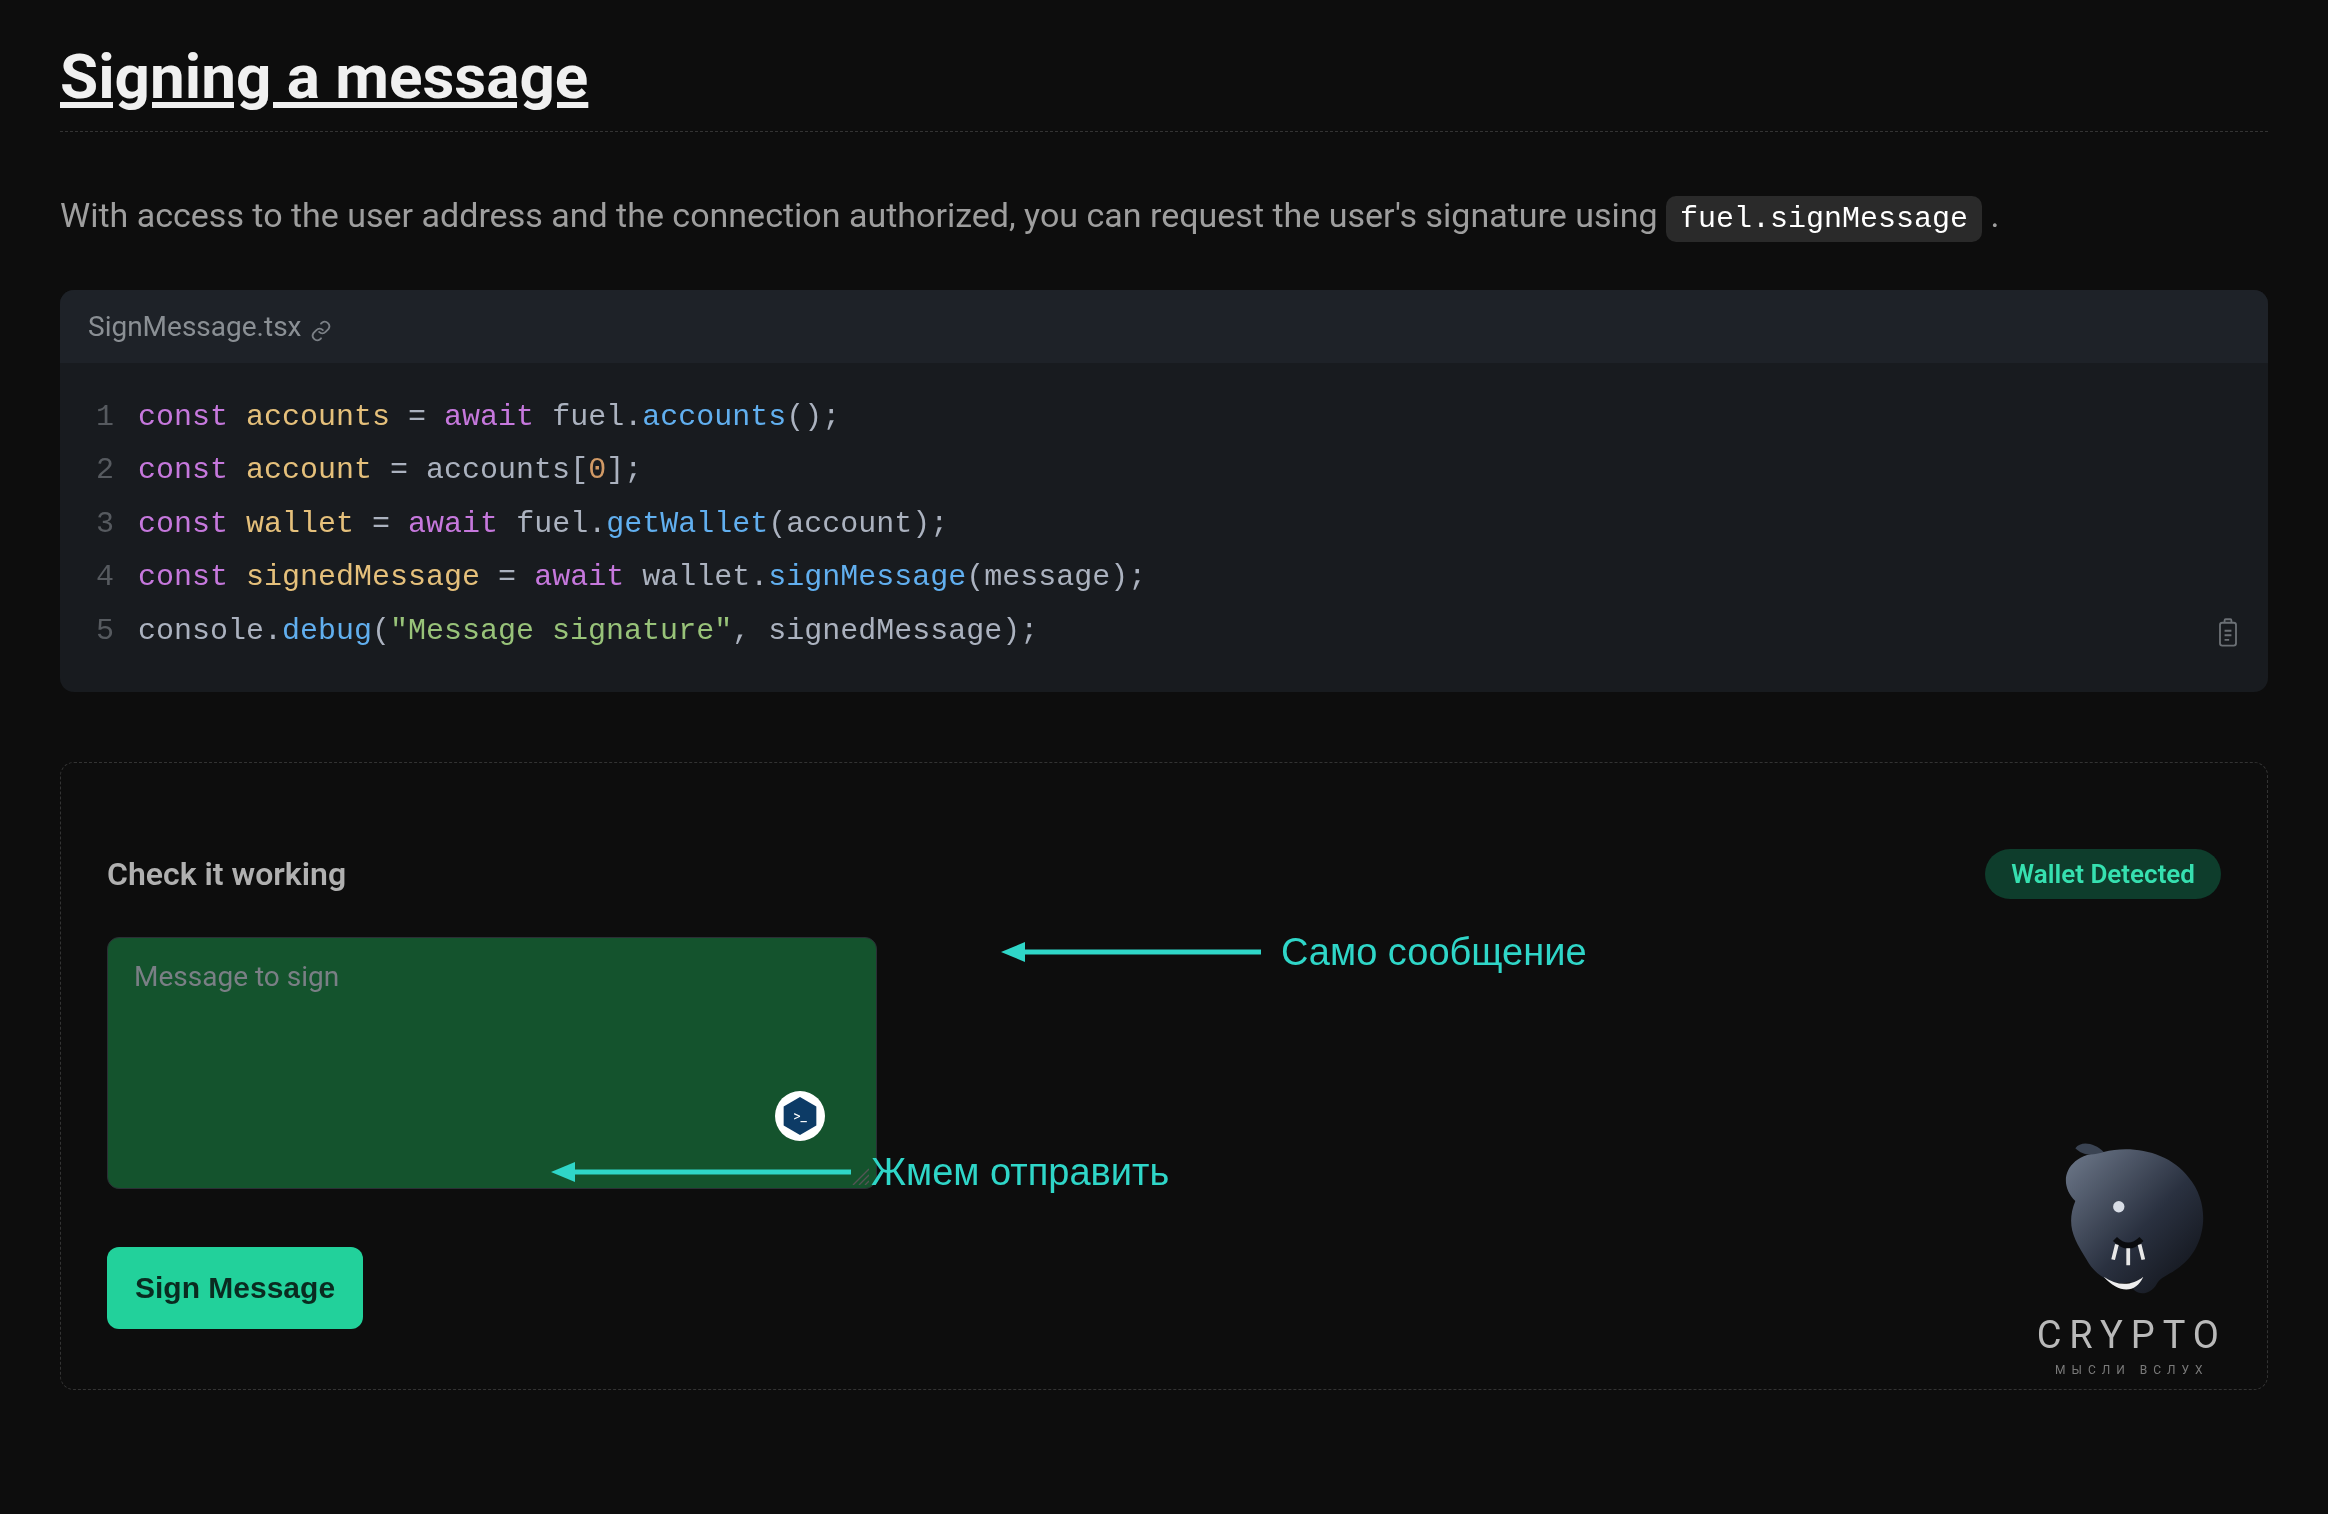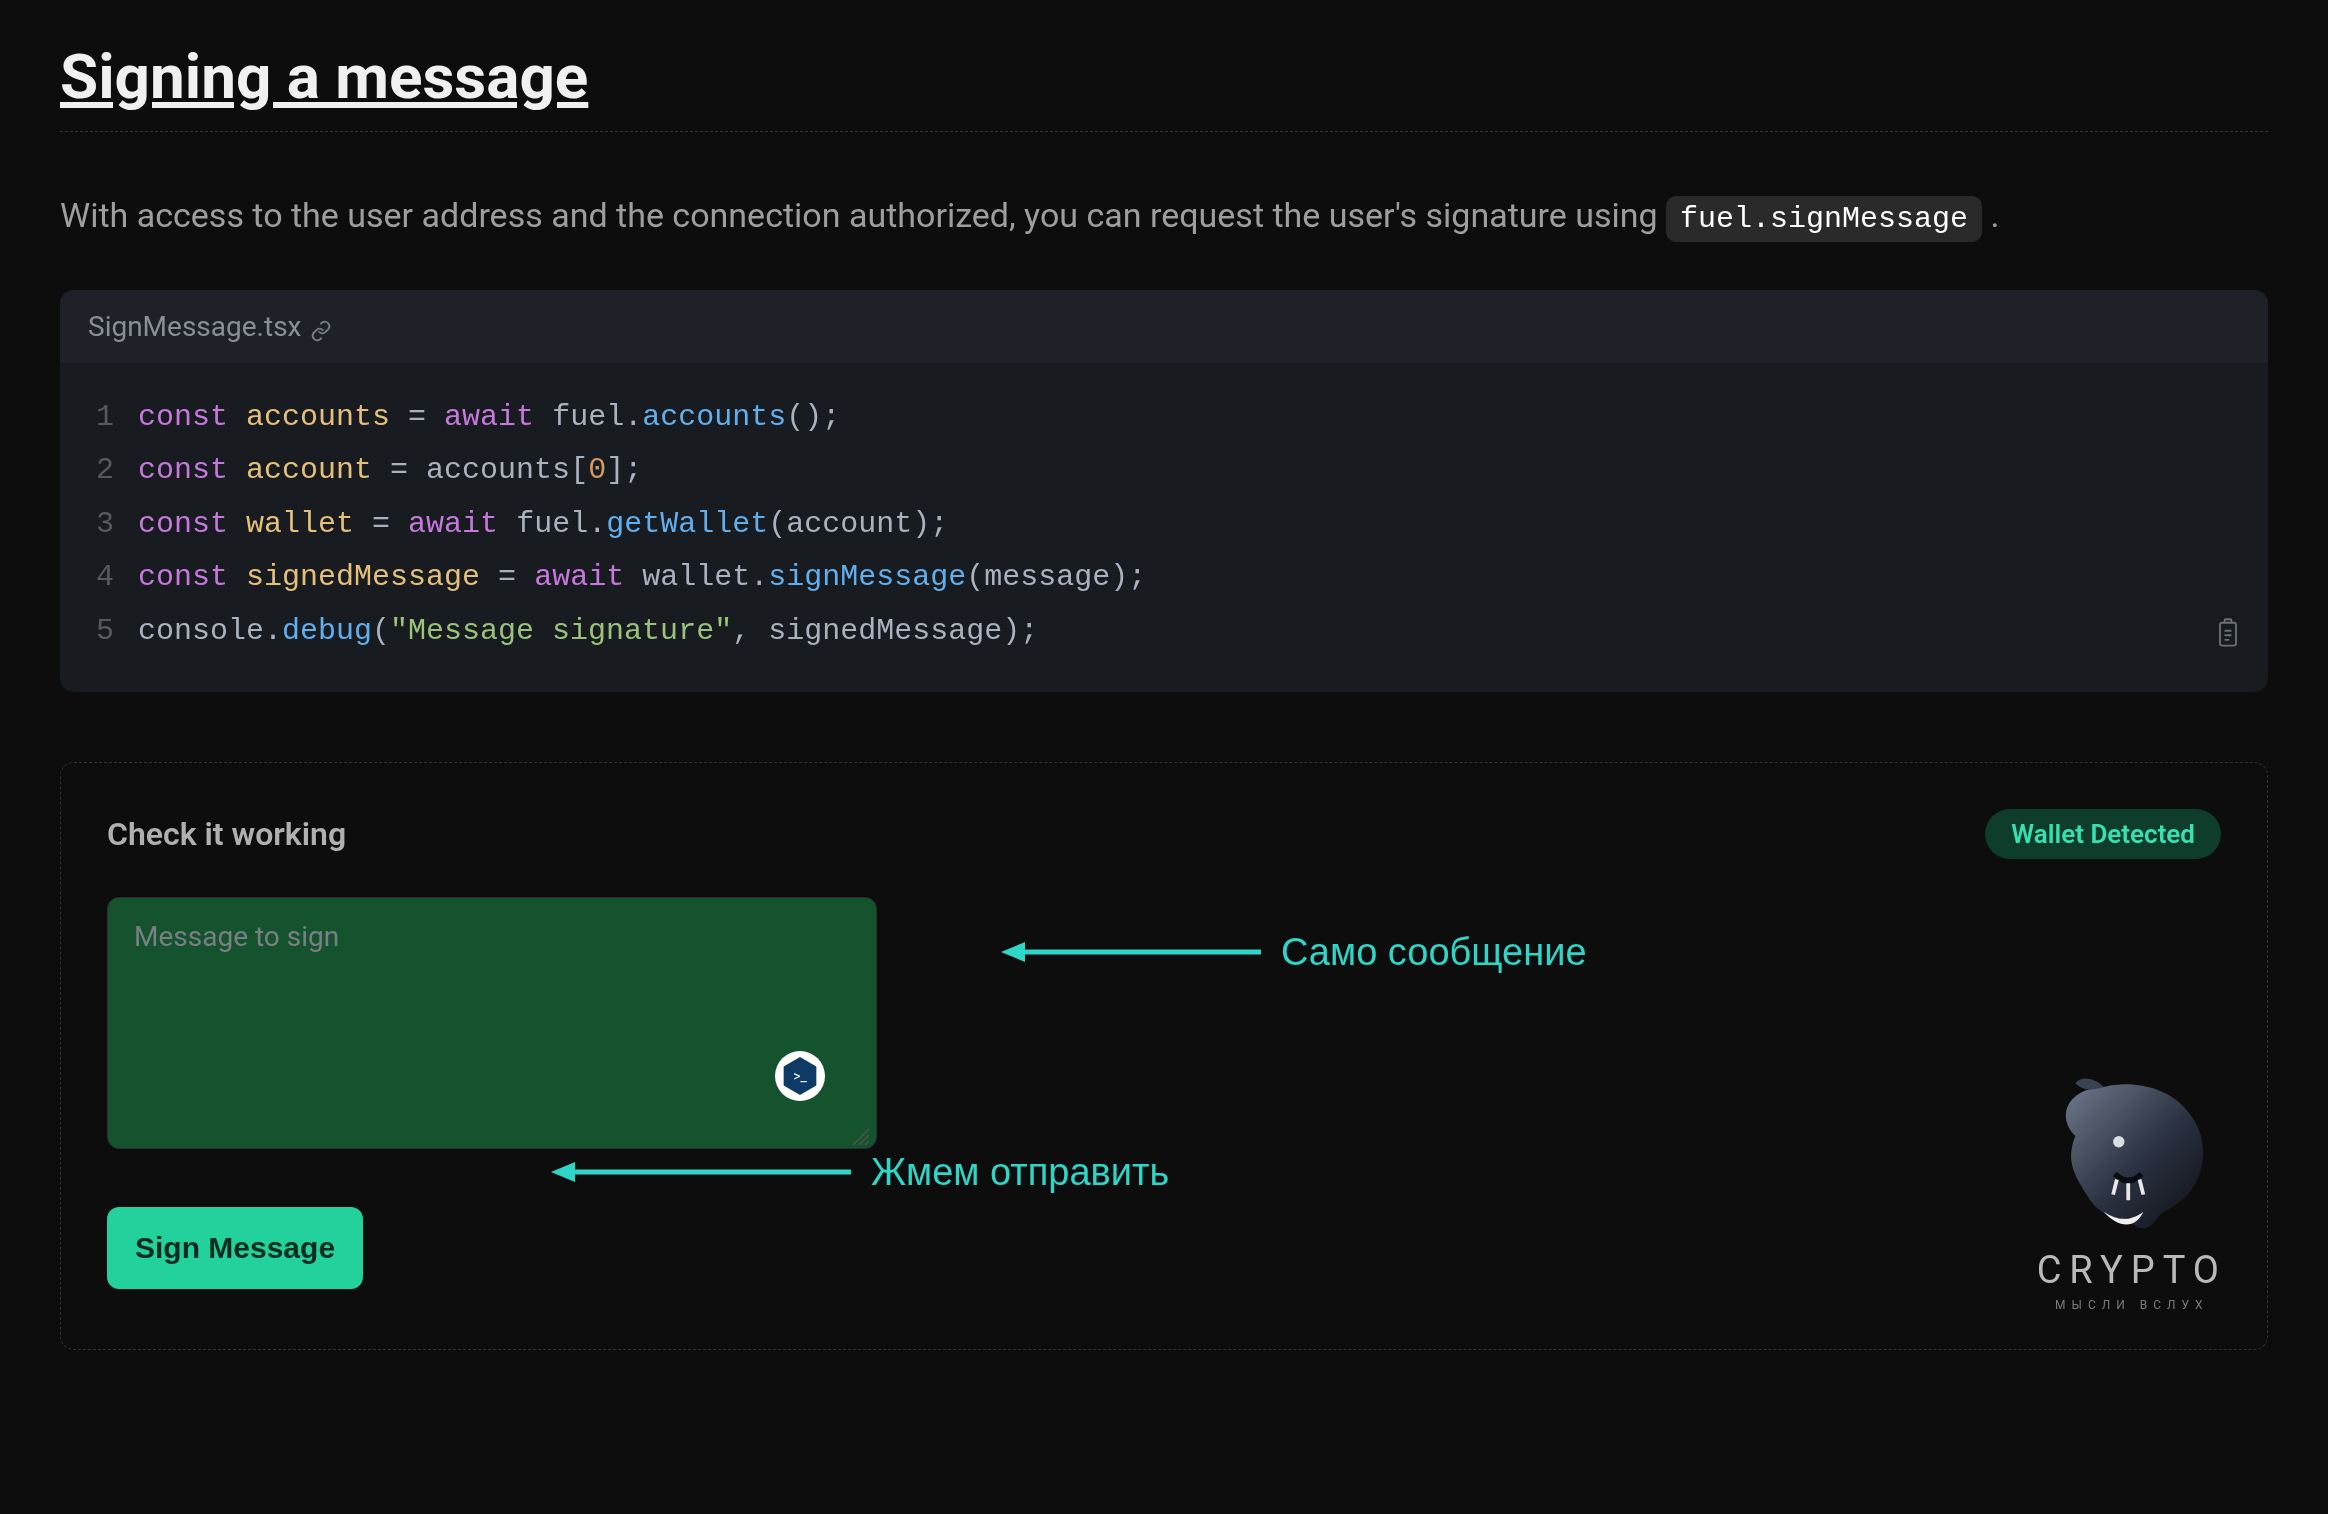--- a/index.html
+++ b/index.html
@@ -96,20 +96,21 @@
     border: 1px dashed #333;
     border-radius: 14px;
     padding: 46px 46px 60px 46px;
     position: relative;
   }
   .example-header {
     display: flex;
     justify-content: space-between;
     align-items: center;
     margin-bottom: 38px;
+    margin-top: 40px;
   }
   .example-title {
     font-size: 32px;
     color: #b0b0b0;
     font-weight: 600;
   }
   .badge {
     background: #0e3d2c;
     color: #36e0b0;
     padding: 10px 26px;
@@ -190,21 +191,21 @@
   }
   .anno svg.arrow { height: 26px; }
 
   .anno1 { top: 168px; left: 940px; }
   .anno2 { top: 388px; left: 490px; }
 
   
   .watermark {
     position: absolute;
     right: 40px;
-    bottom: 37px;
+    bottom: 12px;
     display: flex;
     flex-direction: column;
     align-items: center;
     color: #8e8e8e;
     pointer-events: none;
   }
   .watermark .wm-title {
     font-size: 38px;
     letter-spacing: 8px;
     margin-top: 8px;

